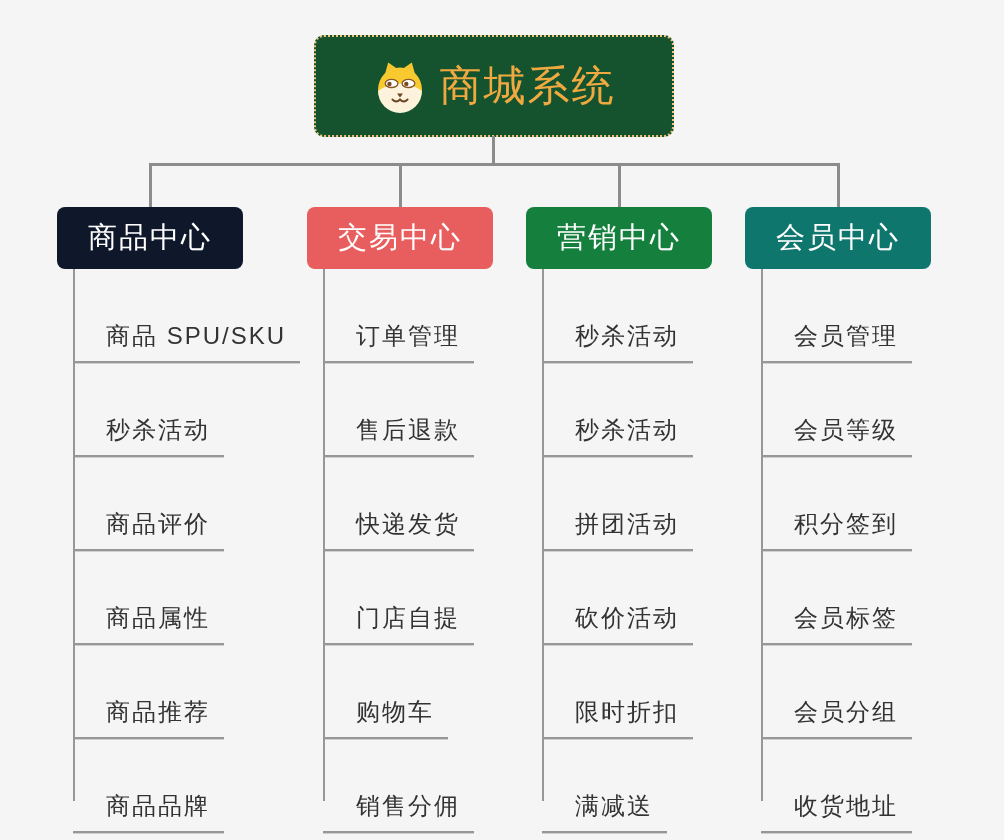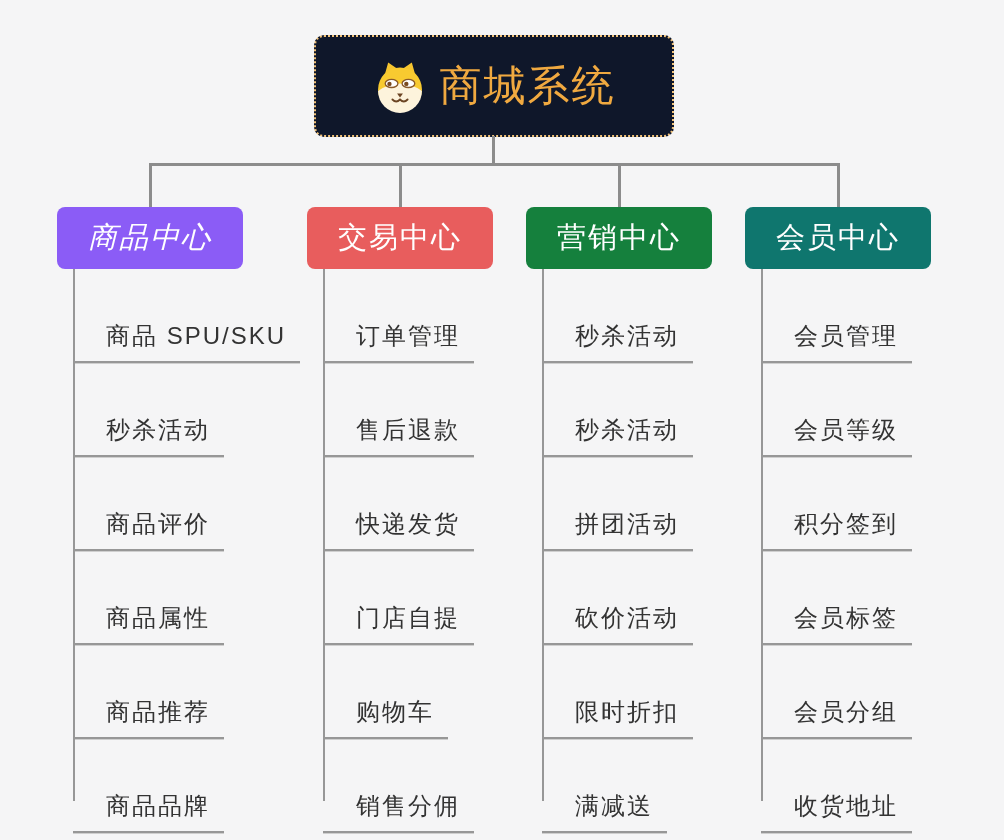--- a/index.html
+++ b/index.html
@@ -10,21 +10,21 @@
   .canvas{
     position:relative;
     width:1004px;height:840px;
     background:#f5f5f6;
     overflow:hidden;
   }
   
   .root-node{
     position:absolute;left:314px;top:35px;
     width:360px;height:102px;
-    background:#0f172a;
+    background:#14532d;
     border:2px dotted #f2c37a;
     border-radius:10px;
     box-sizing:border-box;
     display:flex;align-items:center;justify-content:center;gap:13px;
   }
   .root-title{
     font-size:42px;font-weight:500;
     color:#f0a940;letter-spacing:2px;
     white-space:nowrap;
   }
@@ -95,21 +95,21 @@
   </div>
 
   <div class="connector root-stem"></div>
   <div class="connector h-line"></div>
   <div class="connector drop drop-0"></div>
   <div class="connector drop drop-1"></div>
   <div class="connector drop drop-2"></div>
   <div class="connector drop drop-3"></div>
 
   <div class="column col-0">
-    <div class="branch-box" style="background-color: #8b5cf6; font-style: italic;">商品中心</div>
+    <div class="branch-box" style="background-color: #0f172a;">商品中心</div>
     <div class="items">
       <div class="spine"></div>
       <div class="item">
           <span class="item-label">商品 SPU/SKU</span>
         </div>
       <div class="item">
           <span class="item-label">秒杀活动</span>
         </div>
       <div class="item">
           <span class="item-label">商品评价</span>

